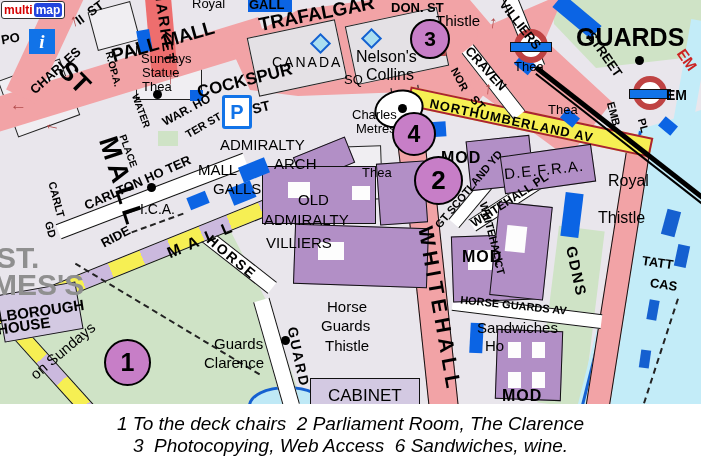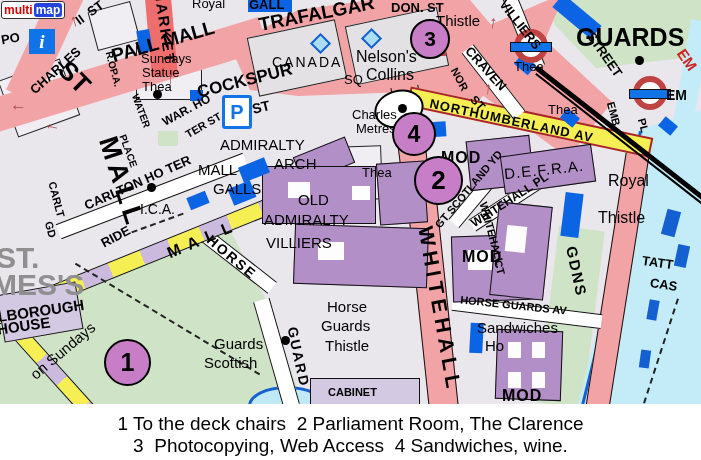--- a/index.html
+++ b/index.html
@@ -50,21 +50,21 @@
         border-radius:3px;color:var(--ugblue);font-weight:700;font-size:20px;display:flex;align-items:center;
         justify-content:center;z-index:55;}
   #scalebar{position:absolute;left:0;top:404px;width:701px;height:9px;background:var(--sbblue);z-index:70;}
   #scalebar .seg{position:absolute;top:2px;height:5px;background:#fff;}
   #scale-label{position:absolute;left:338px;top:-2px;font-size:11px;font-weight:700;color:var(--scaletext);white-space:pre;}
   #copyright{position:absolute;left:2px;top:-2px;font-size:10.5px;white-space:pre;z-index:71;}
   #copyright .sym{color:var(--copysym);font-weight:700;}
   #copyright .txt{color:var(--copy);}
   #caption{position:absolute;left:0;top:413px;width:701px;height:47px;background:#fff;text-align:center;
         color:#000;font-size:19px;line-height:22px;z-index:80;}
-  #caption div{white-space:pre;}
+  #caption div{white-space:pre;font-style:italic;}
   #labels-layer,#arrows-layer,#markers-layer{position:absolute;left:0;top:0;width:701px;height:404px;}
   #markers-layer{z-index:50;}
 </style>
 </head>
 <body>
 
 <div id="frame">
   <div id="map">
 
     <div class="full park" style="clip-path:polygon(0px 318px,228px 226px,266px 300px,303px 404px,0px 404px);"></div>
@@ -233,22 +233,22 @@
         <div class="lbl" style="left: 213px; top: 181px; font-size: 15px; font-weight: 400;">GALLS</div>
         <div class="lbl" style="left: 220px; top: 137px; font-size: 15px; font-weight: 400;">ADMIRALTY</div>
         <div class="lbl" style="left: 274px; top: 156px; font-size: 15px; font-weight: 400;">ARCH</div>
         <div class="lbl" style="left: 298px; top: 192px; font-size: 15px; font-weight: 400;">OLD</div>
         <div class="lbl" style="left: 264px; top: 212px; font-size: 15px; font-weight: 400;">ADMIRALTY</div>
         <div class="lbl" style="left: 266px; top: 235px; font-size: 15px; font-weight: 400;">VILLIERS</div>
         <div class="lbl" style="left: 327px; top: 299px; font-size: 15px; font-weight: 400;">Horse</div>
         <div class="lbl" style="left: 321px; top: 318px; font-size: 15px; font-weight: 400;">Guards</div>
         <div class="lbl" style="left: 325px; top: 338px; font-size: 15px; font-weight: 400;">Thistle</div>
         <div class="lbl" style="left: 214px; top: 336px; font-size: 15px; font-weight: 400;">Guards</div>
-        <div class="lbl" style="left: 204px; top: 355px; font-size: 15px; font-weight: 400;">Scottish</div>
-        <div class="lbl" style="left: 328px; top: 387px; font-size: 11px; font-weight: 700;">CABINET</div>
+        <div class="lbl" style="left: 204px; top: 355px; font-size: 15px; font-weight: 400;">Clarence</div>
+        <div class="lbl" style="left: 328px; top: 387px; font-size: 17px; font-weight: 400;">CABINET</div>
         <div class="lbl" style="left: 460px; top: 300px; font-size: 11px; font-weight: 700; transform: rotate(6deg);">HORSE GUARDS AV</div>
         <div class="lbl" style="left: 477px; top: 320px; font-size: 15px; font-weight: 400;">Sandwiches</div>
         <div class="lbl" style="left: 485px; top: 338px; font-size: 15px; font-weight: 400;">Ho</div>
         <div class="lbl" style="left: 642px; top: 256px; font-size: 13px; font-weight: 700; transform: rotate(8deg);">TATT</div>
         <div class="lbl" style="left: 650px; top: 278px; font-size: 13px; font-weight: 700; transform: rotate(8deg);">CAS</div>
         <div class="lbl" style="left: 600px; top: 110px; font-size: 11px; font-weight: 700; transform: rotate(75deg);">EMB.</div>
         <div class="lbl" style="left: 636px; top: 120px; font-size: 11px; font-weight: 700; transform: rotate(75deg);">PL</div>
         <div class="lbl" style="left: 666px; top: 88px; font-size: 14px; font-weight: 700;">EM</div>
         <div class="lbl" style="left: 676px; top: 52px; font-size: 15px; font-weight: 700; color: rgb(204, 34, 34); transform: rotate(55deg);">EM</div>
         <div class="lbl" style="left: 447px; top: 74px; font-size: 11px; font-weight: 700; transform: rotate(62deg);">NOR</div>
@@ -277,15 +277,15 @@
 
     <div id="logo">
       <span class="p1">multi</span>
       <span class="p2">map</span>
     </div>
   </div>
 
 
   <div id="caption">
     <div>1 To the deck chairs  2 Parliament Room, The Clarence</div>
-    <div>3  Photocopying, Web Access  4 Sandwiches, wine.</div>
+    <div>3  Photocopying, Web Access  6 Sandwiches, wine.</div>
   </div>
 </div>
 
 </body></html>

